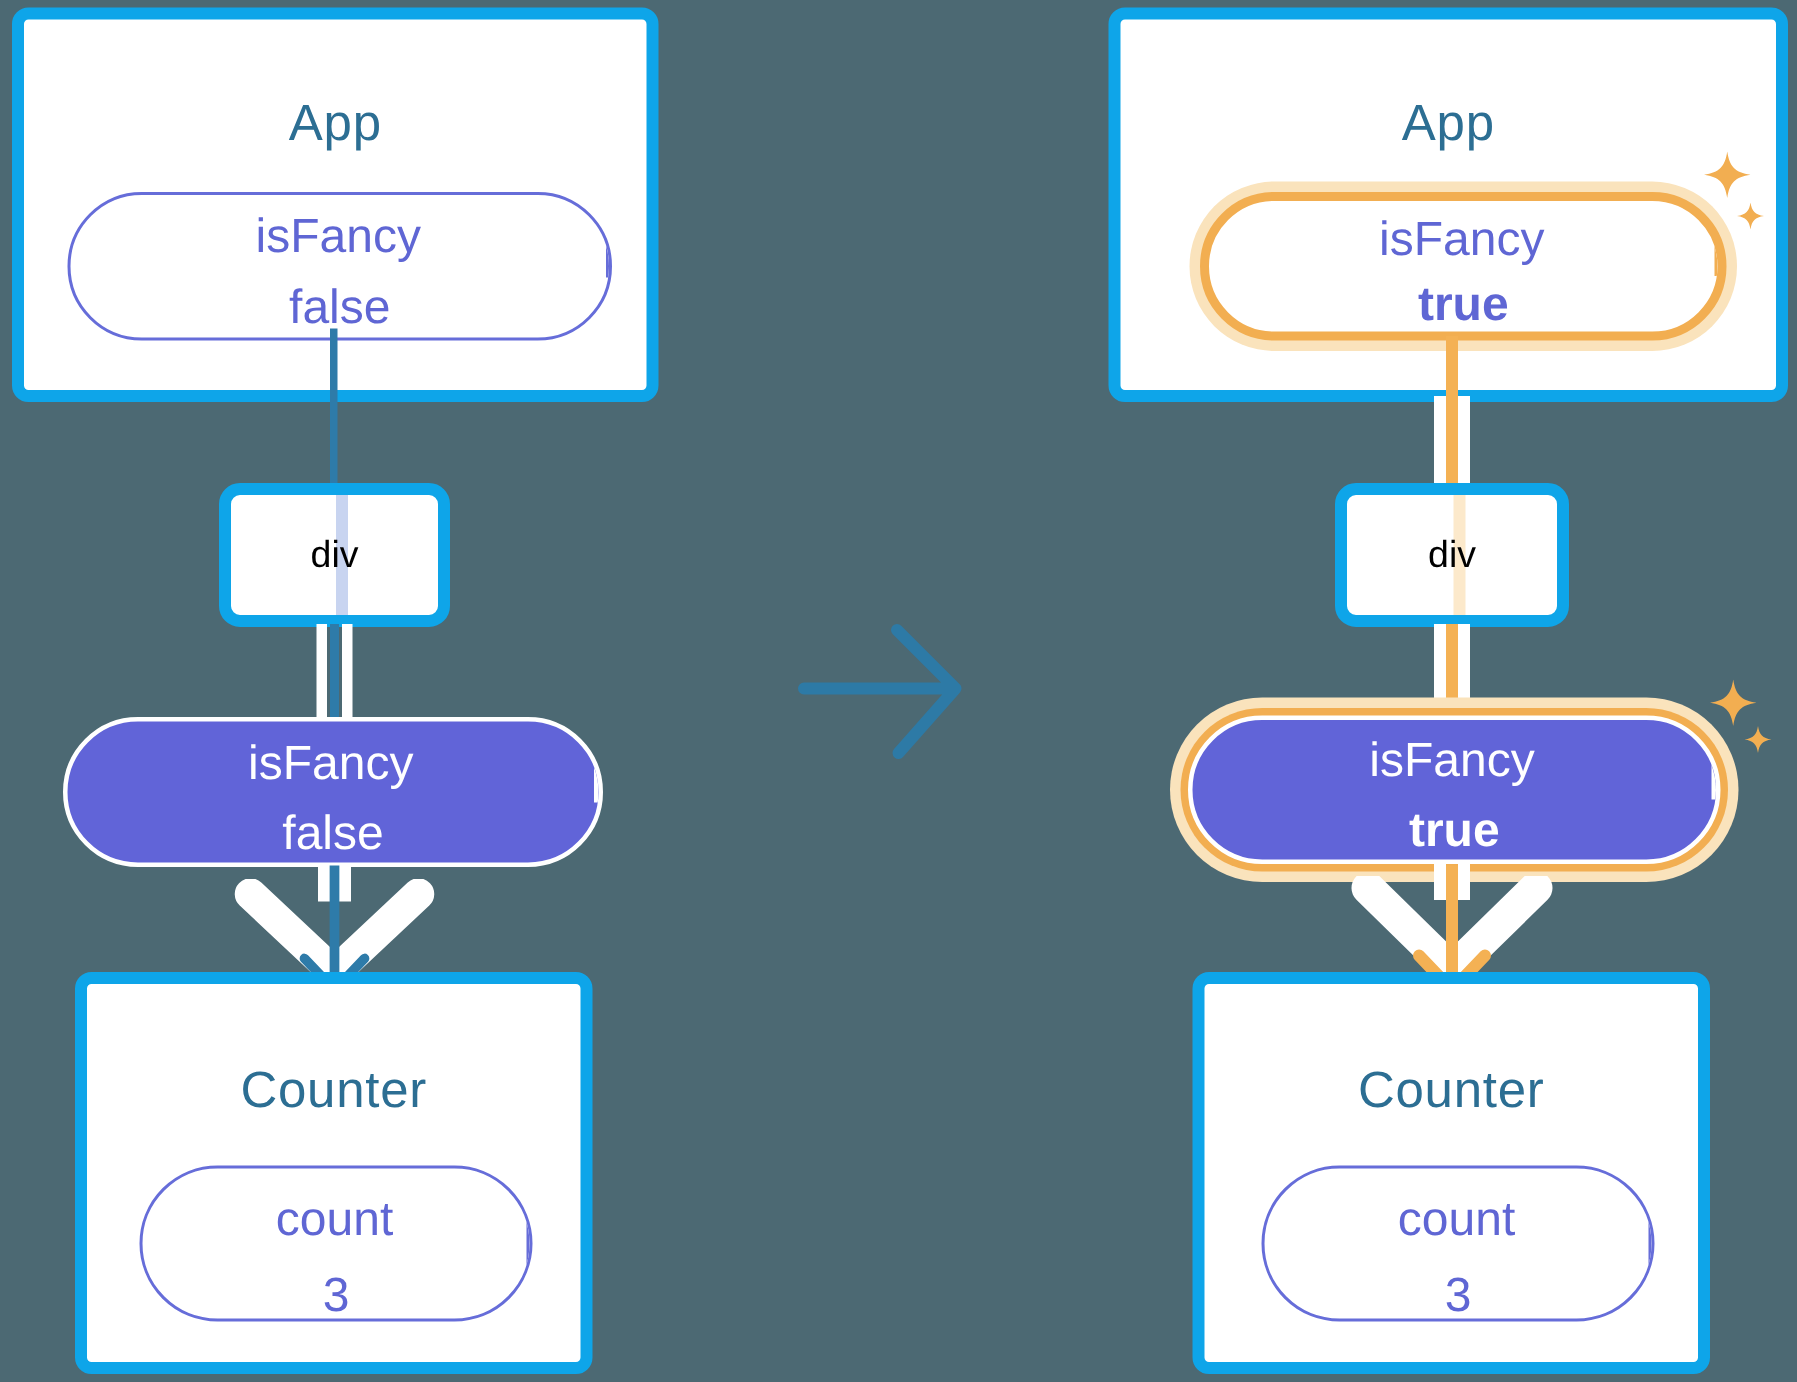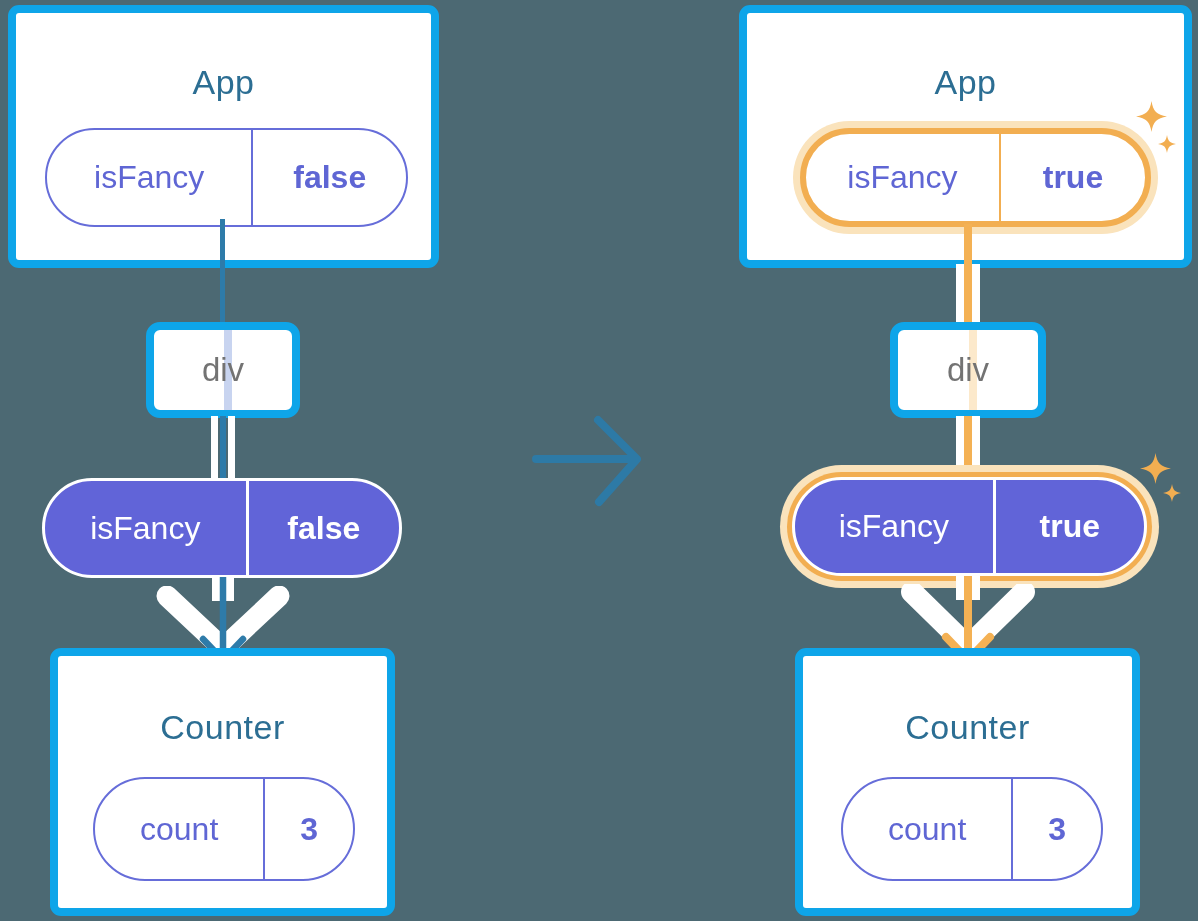--- a/index.html
+++ b/index.html
@@ -11,34 +11,34 @@
   }
   
   .card{
     position:absolute;background:#fff;border:8px solid #0ea5e9;border-radius:11px;
   }
   .card-title{
     position:absolute;left:0;right:0;text-align:center;
     font-size:34px;font-weight:500;color:#2C6E93;letter-spacing:.5px;
   }
   .div-card{border-radius:14px;display:flex;align-items:center;justify-content:center;}
-  .div-label{font-size:33px;font-weight:500;color:#737373;position:relative;}
+  .div-label{font-size:25px;font-weight:500;color:#000000;position:relative;}
   .stripe{position:absolute;top:0;bottom:0;width:8px;}
   .stripe.blue{background:#C8D4F0;}
   .stripe.orange{background:#FCE9CB;}
   
   .pill{
-    position:absolute;display:flex;border-radius:999px;background:#fff;overflow:hidden;
+    position:absolute;display:flex;border-radius:999px;background:#fff;overflow:hidden;flex-direction:column;
   }
   .pill .cell{
     display:flex;align-items:center;justify-content:center;
     font-size:32px;color:#5F66D4;
   }
   .pill .cell.name{flex:0 0 57.5%;}
-  .pill .cell.value{flex:1 1 auto;font-weight:bold;}
+  .pill .cell.value{flex:1 1 auto;}
   .pill.outline-purple{border:2px solid #666DD9;}
   .pill.outline-purple .cell.name{border-right:2px solid #666DD9;}
   .pill.counter-pill .cell.name{flex:0 0 66%;text-align:center;}
   .pill.outline-orange{border:6px solid #F2AE51;box-shadow:0 0 0 7px #FAE3BC;}
   .pill.outline-orange .cell.name{border-right:2px solid #F2AE51;}
   .pill.solid-purple{background:#6164D8;border:3px solid #fff;}
   .pill.solid-purple .cell{color:#fff;}
   .pill.solid-purple .cell.name{border-right:3px solid #fff;}
   .pill.ringed{box-shadow:0 0 0 5px #F2AE51,0 0 0 12px #FAE3BC;}
   .cell.bold{font-weight:700;}

